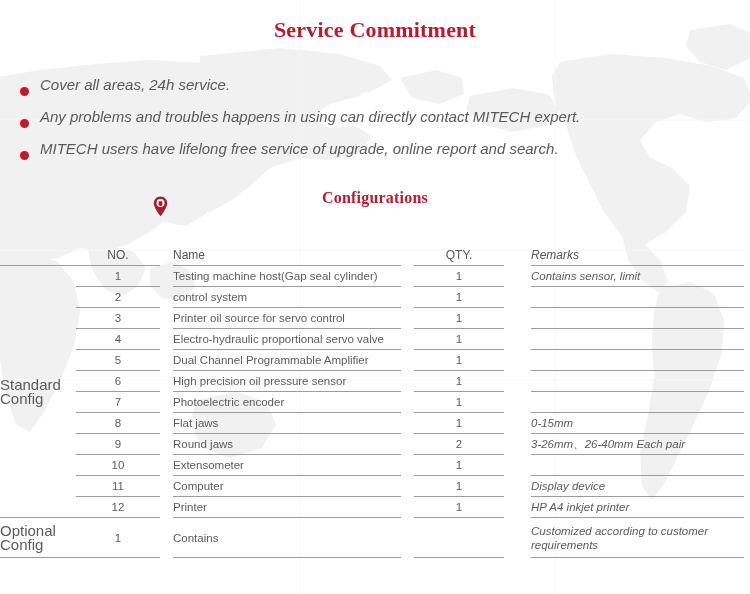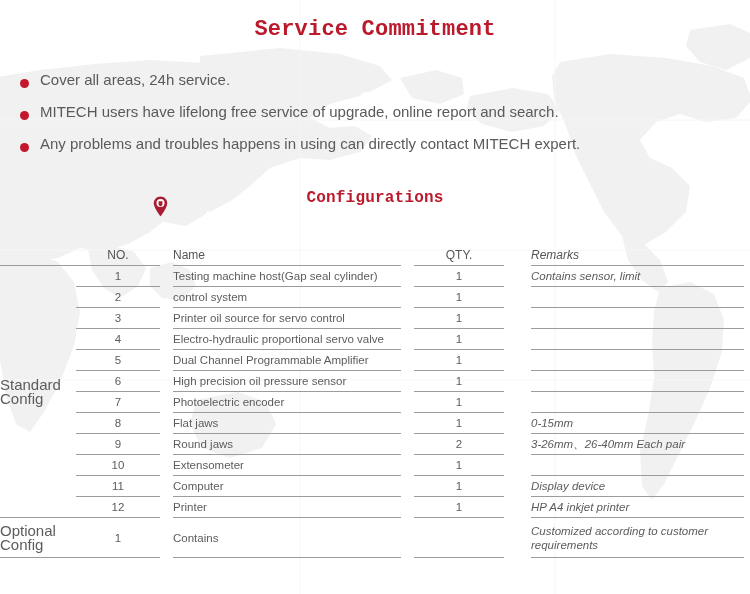--- a/index.html
+++ b/index.html
@@ -30,42 +30,43 @@
     z-index: 0;
     pointer-events: none;
   }
 
   
   .section-title {
     position: absolute;
     left: 0;
     width: 750px;
     text-align: center;
-    font-family: Liberation Mono, monospace;
+    font-family: Liberation Serif, serif;
     font-weight: bold;
     color: #bb1a2c;
     letter-spacing: .2px;
     z-index: 3;
   }
   #title-service { top: 17px; font-size: 22px; }
   #title-config  { top: 189px; font-size: 16px; }
 
   
   #commitment-list {
     position: absolute;
     top: 64px;
     left: 20px;
     width: 700px;
     z-index: 3;
   }
   .bullet-row {
     display: flex;
-    align-items: center;
+    align-items: flex-end;
     height: 32px;
     line-height: 22px;
+    font-style: italic;
   }
   .bullet-dot {
     width: 9px;
     height: 9px;
     border-radius: 50%;
     background: #c2182b;
     margin-top: 6px;
     margin-right: 11px;
     flex: 0 0 auto;
   }
@@ -197,25 +198,25 @@
 
   <div id="title-service" class="section-title">Service Commitment</div>
 
   <div id="commitment-list">
     <div class="bullet-row">
       <span class="bullet-dot"></span>
       <span class="bullet-text">Cover all areas, 24h service.</span>
     </div>
     <div class="bullet-row">
       <span class="bullet-dot"></span>
-      <span class="bullet-text">MITECH users have lifelong free service of upgrade, online report and search.</span>
+      <span class="bullet-text">Any problems and troubles happens in using can directly contact MITECH expert.</span>
     </div>
     <div class="bullet-row">
       <span class="bullet-dot"></span>
-      <span class="bullet-text">Any problems and troubles happens in using can directly contact MITECH expert.</span>
+      <span class="bullet-text">MITECH users have lifelong free service of upgrade, online report and search.</span>
     </div>
   </div>
 
   <div id="title-config" class="section-title">Configurations</div>
 
   <table id="config-table">
     <colgroup>
       <col class="c-group">
         <col class="c-no">
         <col class="c-gap1">

